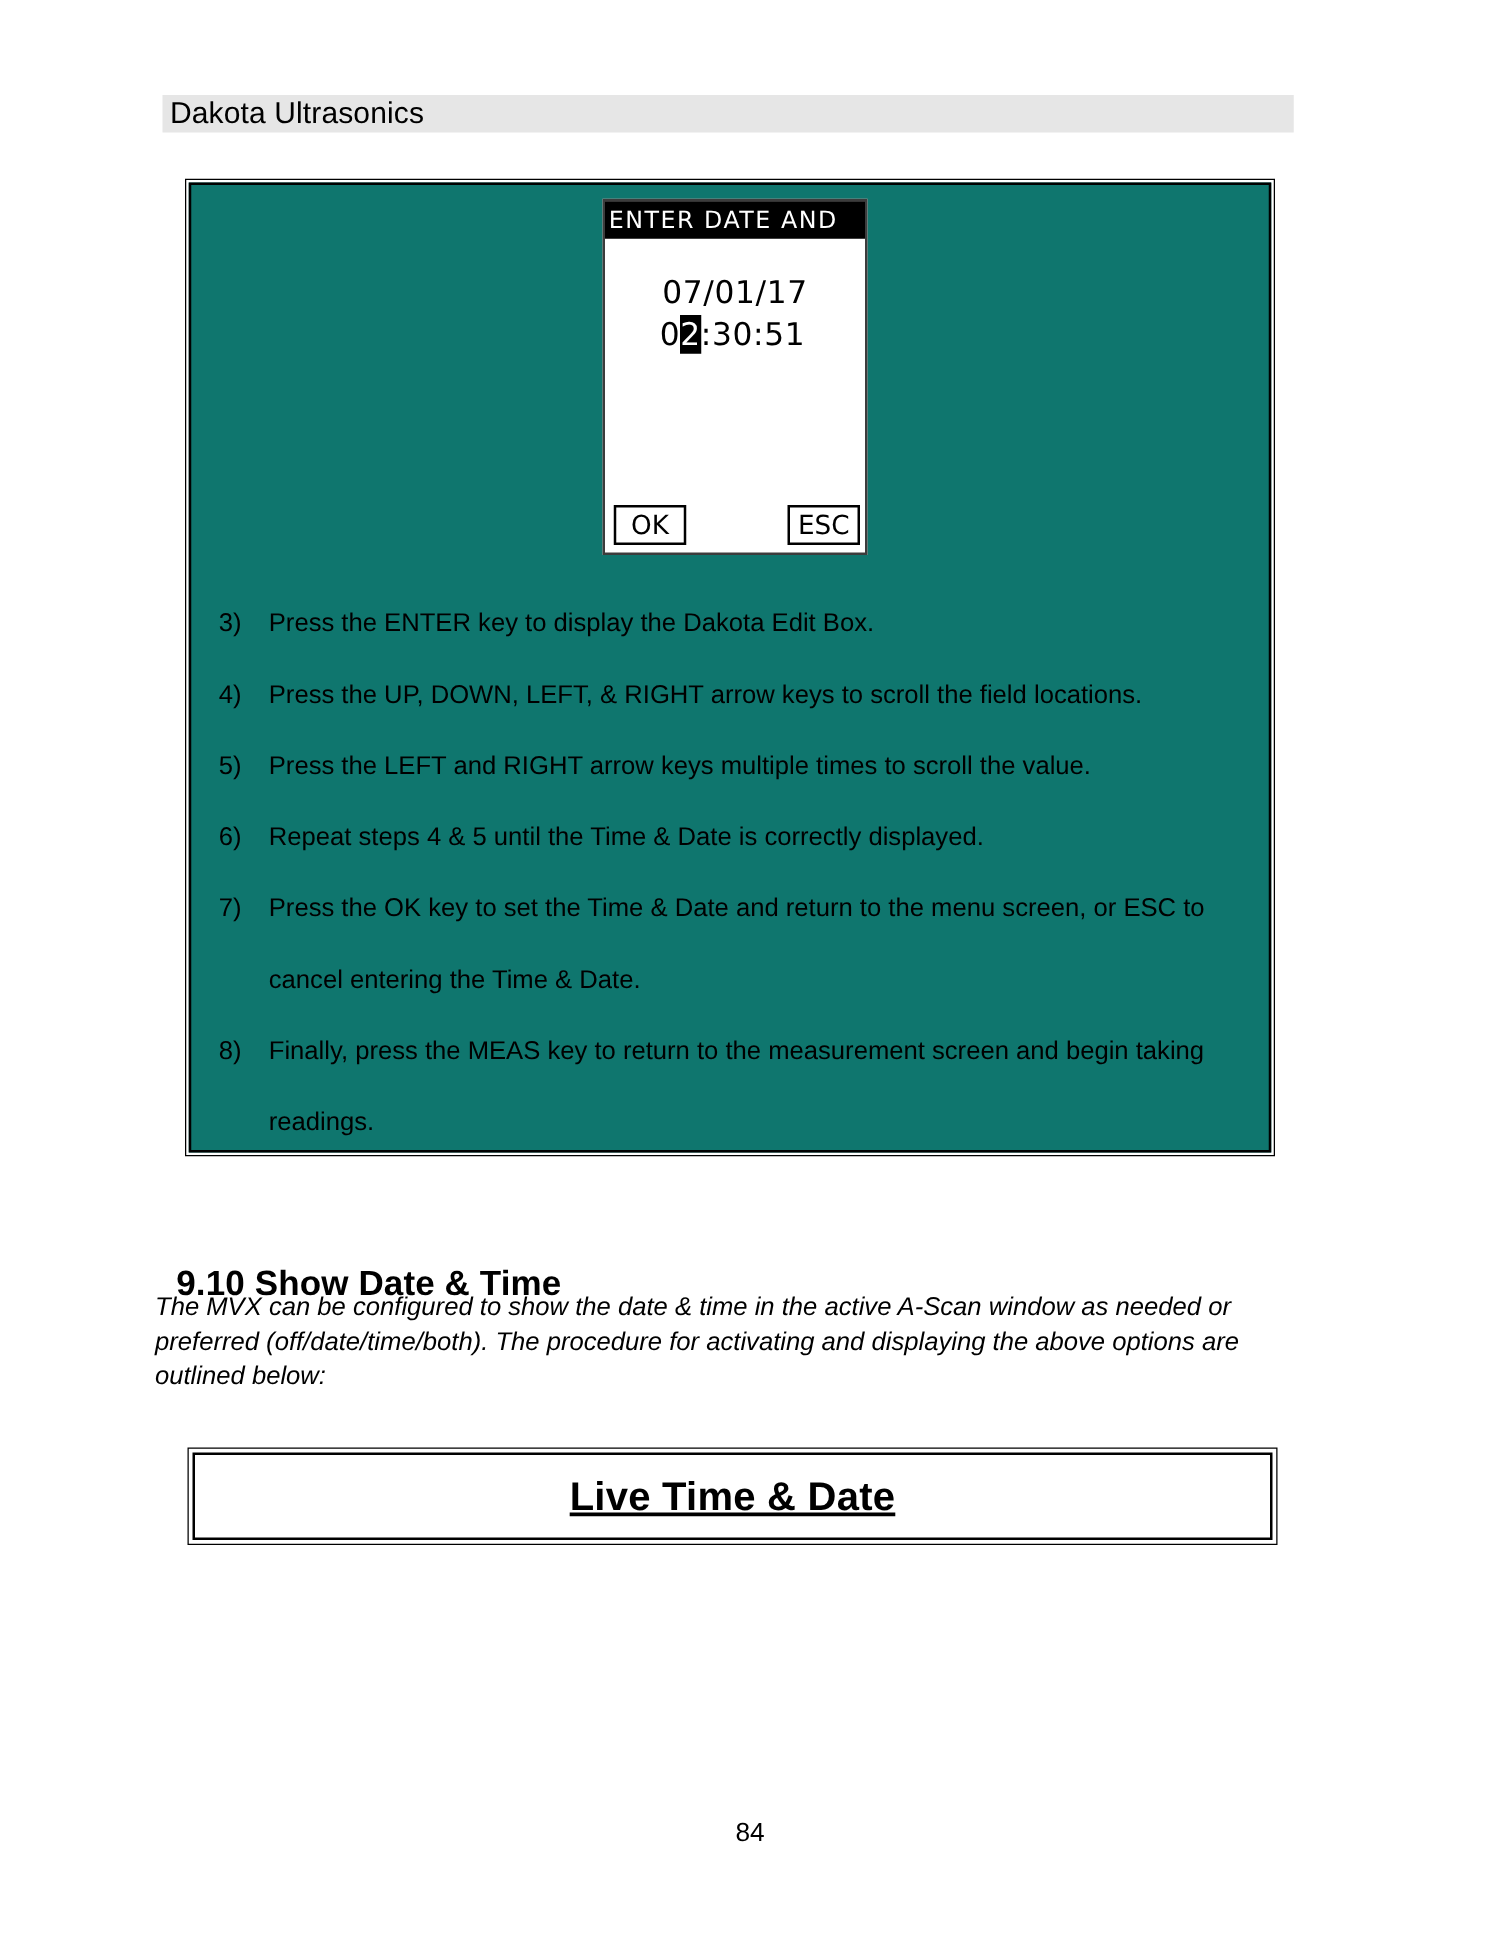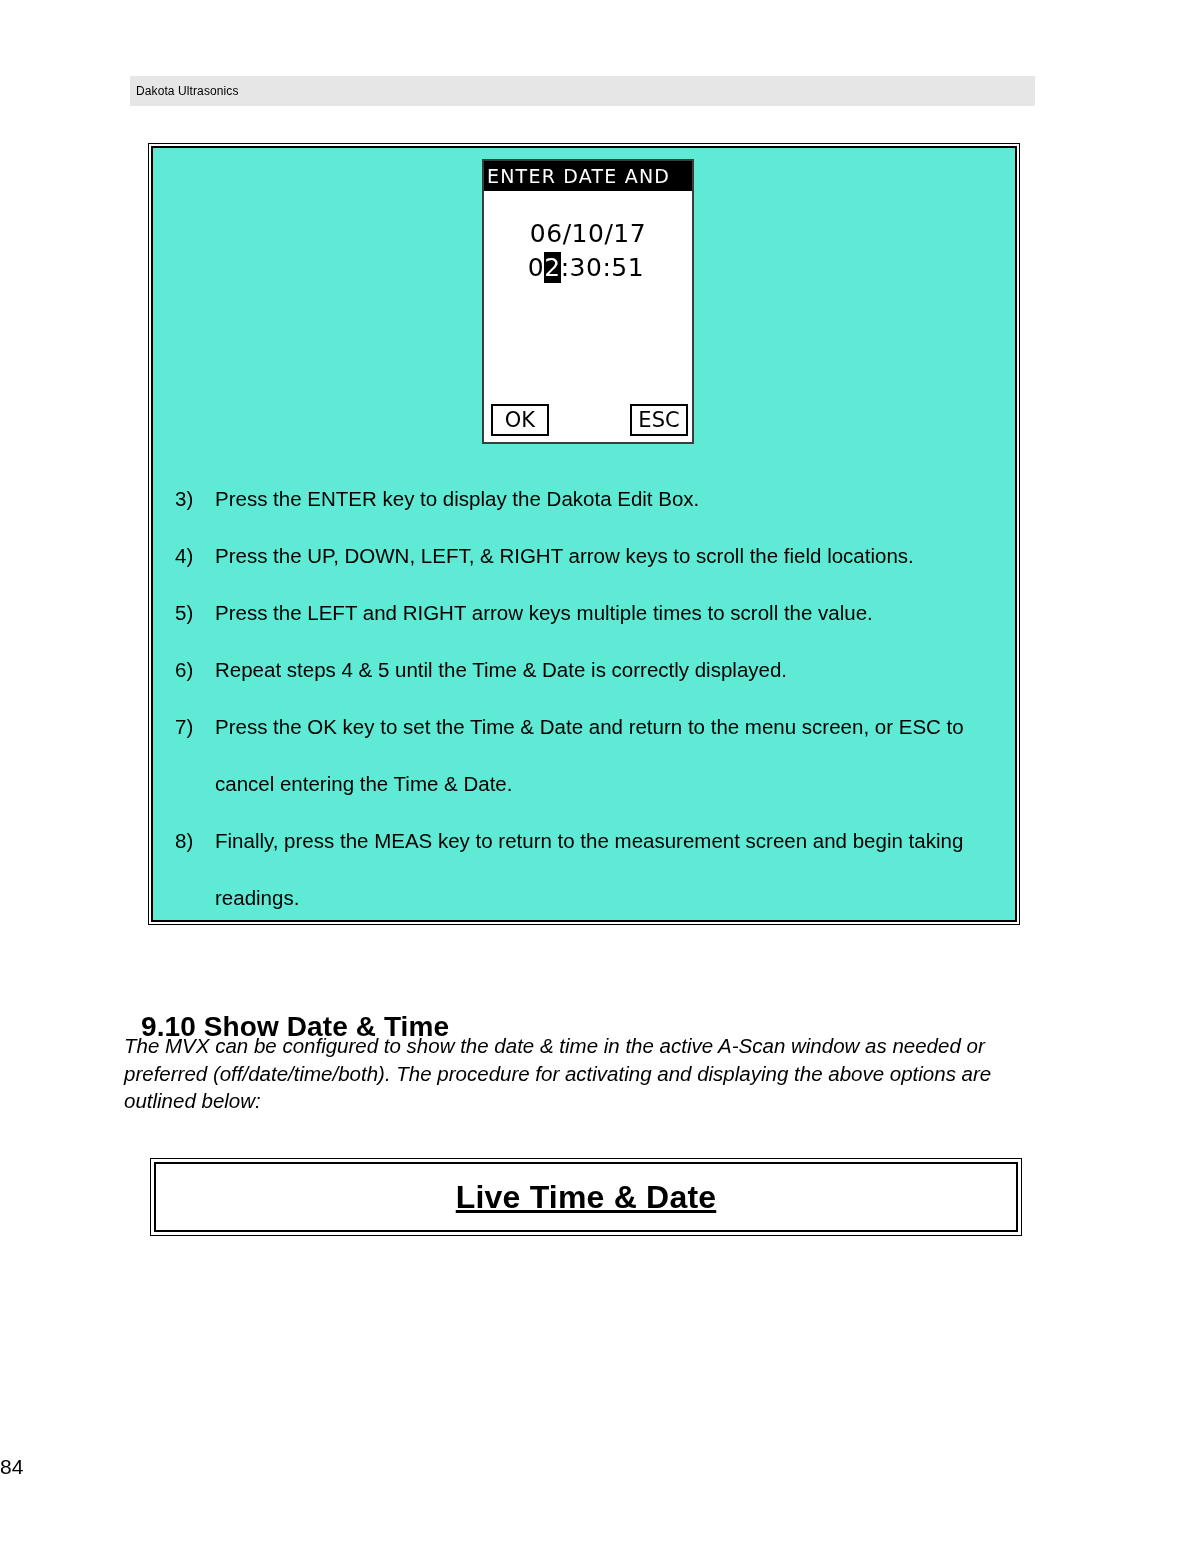--- a/index.html
+++ b/index.html
@@ -21,21 +21,21 @@
     position: absolute;
     left: 130px;
     top: 76px;
     width: 905px;
     height: 30px;
     background: #e6e6e6;
     display: flex;
     align-items: center;
   }
   .page-header-text {
-    font-size: 12px;
+    font-size: 24px;
     padding-left: 6px;
     letter-spacing: 0.1px;
   }
 
   
   .instruction-panel {
     position: absolute;
     left: 148px;
     top: 143px;
     width: 872px;
@@ -44,21 +44,21 @@
     padding: 2px;
     box-sizing: border-box;
     background: #fff;
   }
   .instruction-panel-inner {
     width: 100%;
     height: 100%;
     border: 2px solid #000;
     box-sizing: border-box;
     position: relative;
-    background: #5eead4;
+    background: #0f766e;
   }
 
   
   .lcd {
     position: absolute;
     left: 329px;
     top: 11px;
     width: 212px;
     height: 285px;
     border: 2px solid #3c3c3c;
@@ -198,39 +198,40 @@
     text-decoration: underline;
     letter-spacing: 0.2px;
   }
 
   
   .page-number {
     position: absolute;
     left: 0;
     right: 0;
     top: 1455px;
+    text-align: center;
     font-size: 21px;
   }
 </style>
 </head>
 <body>
 
 <div class="page-header">
   <span class="page-header-text">Dakota Ultrasonics</span>
 </div>
 
 <div class="instruction-panel">
   <div class="instruction-panel-inner">
 
     <div class="lcd">
       <div class="lcd-titlebar">
         <span class="lcd-titlebar-text">ENTER DATE AND</span>
       </div>
       <div class="lcd-body">
-        <div class="lcd-date">06/10/17</div>
+        <div class="lcd-date">07/01/17</div>
         <div class="lcd-time"><span>0</span><span class="digit-highlight">2</span><span>:30:51</span></div>
         <div class="lcd-softkeys">
           <div class="lcd-key lcd-key-ok">OK</div>
           <div class="lcd-key lcd-key-esc">ESC</div>
         </div>
       </div>
     </div>
 
     <ol class="steps" style="list-style:none;margin:0;padding:0;">
       <li class="step">

